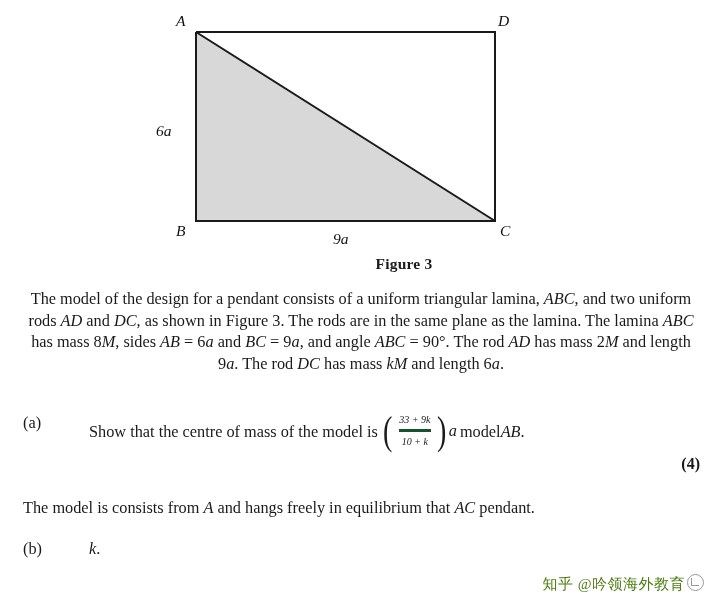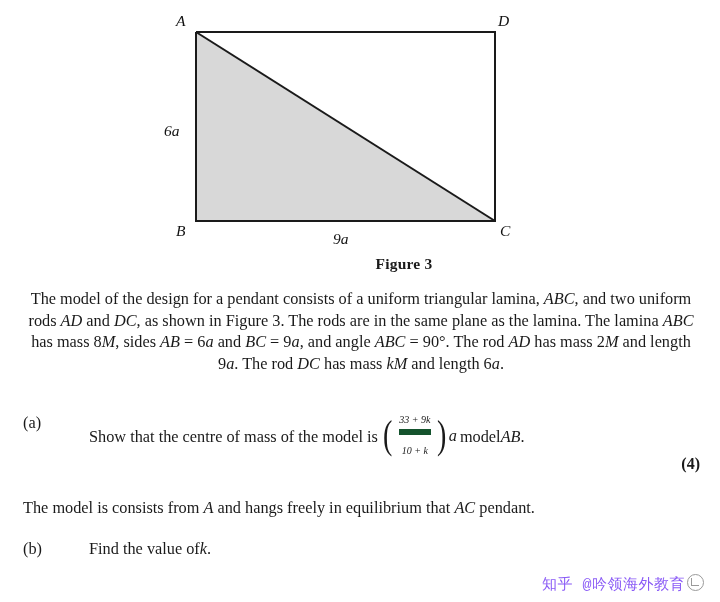--- a/index.html
+++ b/index.html
@@ -32,21 +32,21 @@
     font-family: "Liberation Serif", serif;
     font-style: italic;
     font-size: 15.5px;
     color: #111;
     white-space: nowrap;
   }
   .lbl-A { left: 176px; top: 12px; }
   .lbl-D { left: 498px; top: 12px; }
   .lbl-B { left: 176px; top: 222px; }
   .lbl-C { left: 500px; top: 222px; }
-  .lbl-6a { left: 164px; top: 122px; }
+  .lbl-6a { left: 156px; top: 122px; }
   .lbl-9a { left: 333px; top: 222px; margin-top: 8px; }
 
   .figure-caption {
     position: absolute;
     left: 0;
     top: 255px;
     width: 720px;
     text-align: center;
     font-family: "Liberation Serif", serif;
     font-weight: bold;
@@ -113,38 +113,38 @@
   }
   .frac {
     display: inline-flex;
     flex-direction: column;
     align-items: center;
     font-size: 10px;
     line-height: 17px;
     padding: 0 2px;
   }
   .frac .num { padding: 0 3px 1px 3px; }
-  .frac .den { padding: 7px 3px 0 3px; border-top: 6px solid #14532d; }
+  .frac .den { padding: 1px 3px 0 3px; border-top: 3px solid #14532d; }
 
   .marks {
     position: absolute;
     right: 20px;
     top: 455px;
     font-weight: bold;
     font-size: 16px;
   }
 
   
   .watermark {
     position: absolute;
     right: 16px;
     bottom: 8px;
-    font-family: Liberation Mono, monospace;
+    font-family: Liberation Serif, serif;
     font-size: 15px;
-    color: #8b5cf6;
+    color: #4d7c0f;
     letter-spacing: .5px;
     white-space: nowrap;
   }
   .wm-logo {
     display: inline-block;
     width: 15px;
     height: 15px;
     border: 1.4px solid #9a9a9a;
     border-radius: 50%;
     position: relative;
@@ -217,21 +217,20 @@
 <div class="marks">(4)</div>
 
 <div class="para" id="para-suspend">
   <span>The model is consists from </span><i>A</i><span> and hangs freely in equilibrium that </span><i>AC</i><span> pendant.</span>
 </div>
 
 <div class="qitem" id="q-b">
   <div class="qrow">
     <span class="qlabel">(b)</span>
     <span class="qtext">
-      <span>Find the value of </span>
         <i>k</i>
         <span>.</span>
     </span>
   </div>
 </div>
 
 <div class="watermark">
   <span>知乎 @吟领海外教育</span><span class="wm-logo"></span>
 </div>
 

